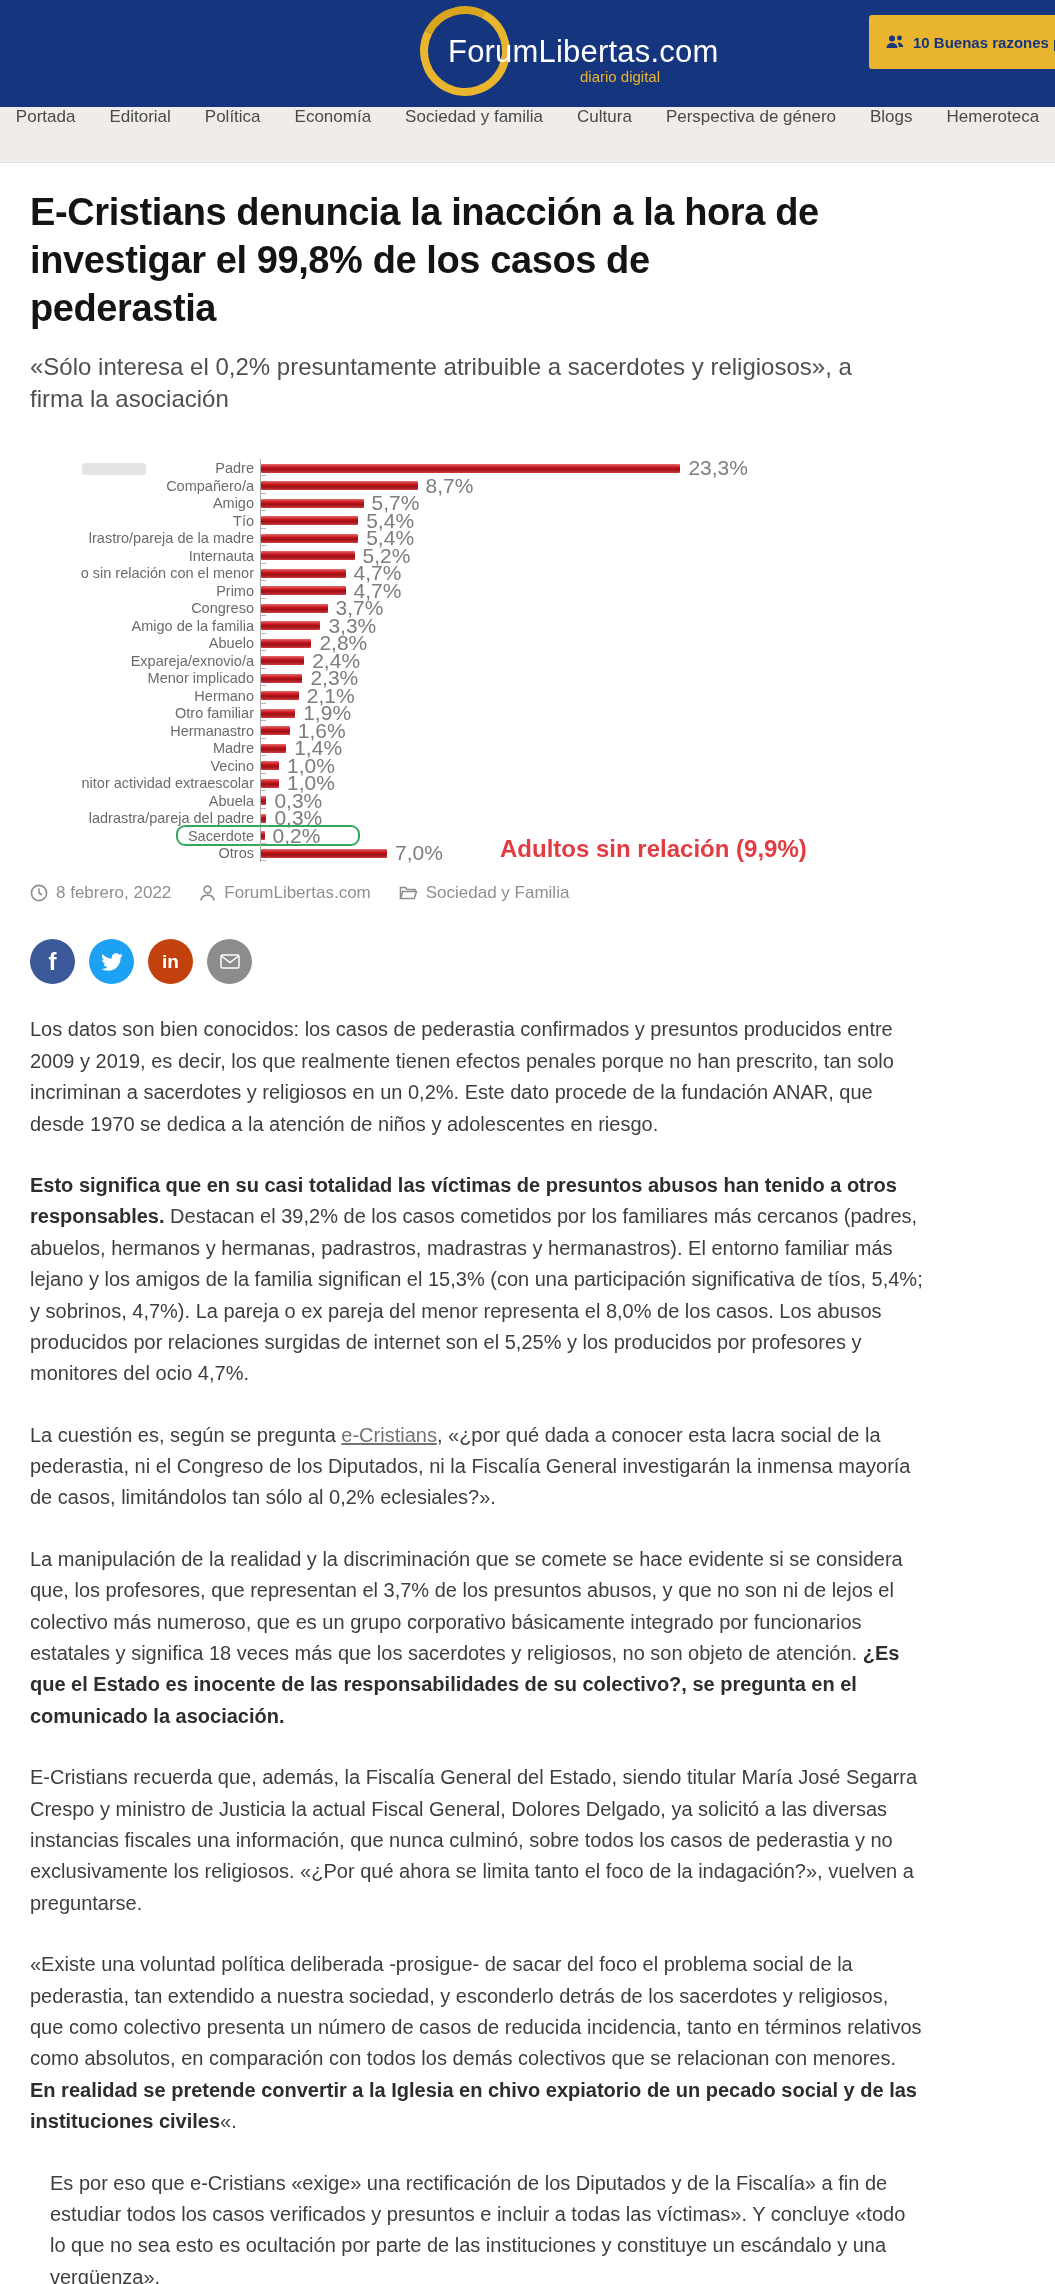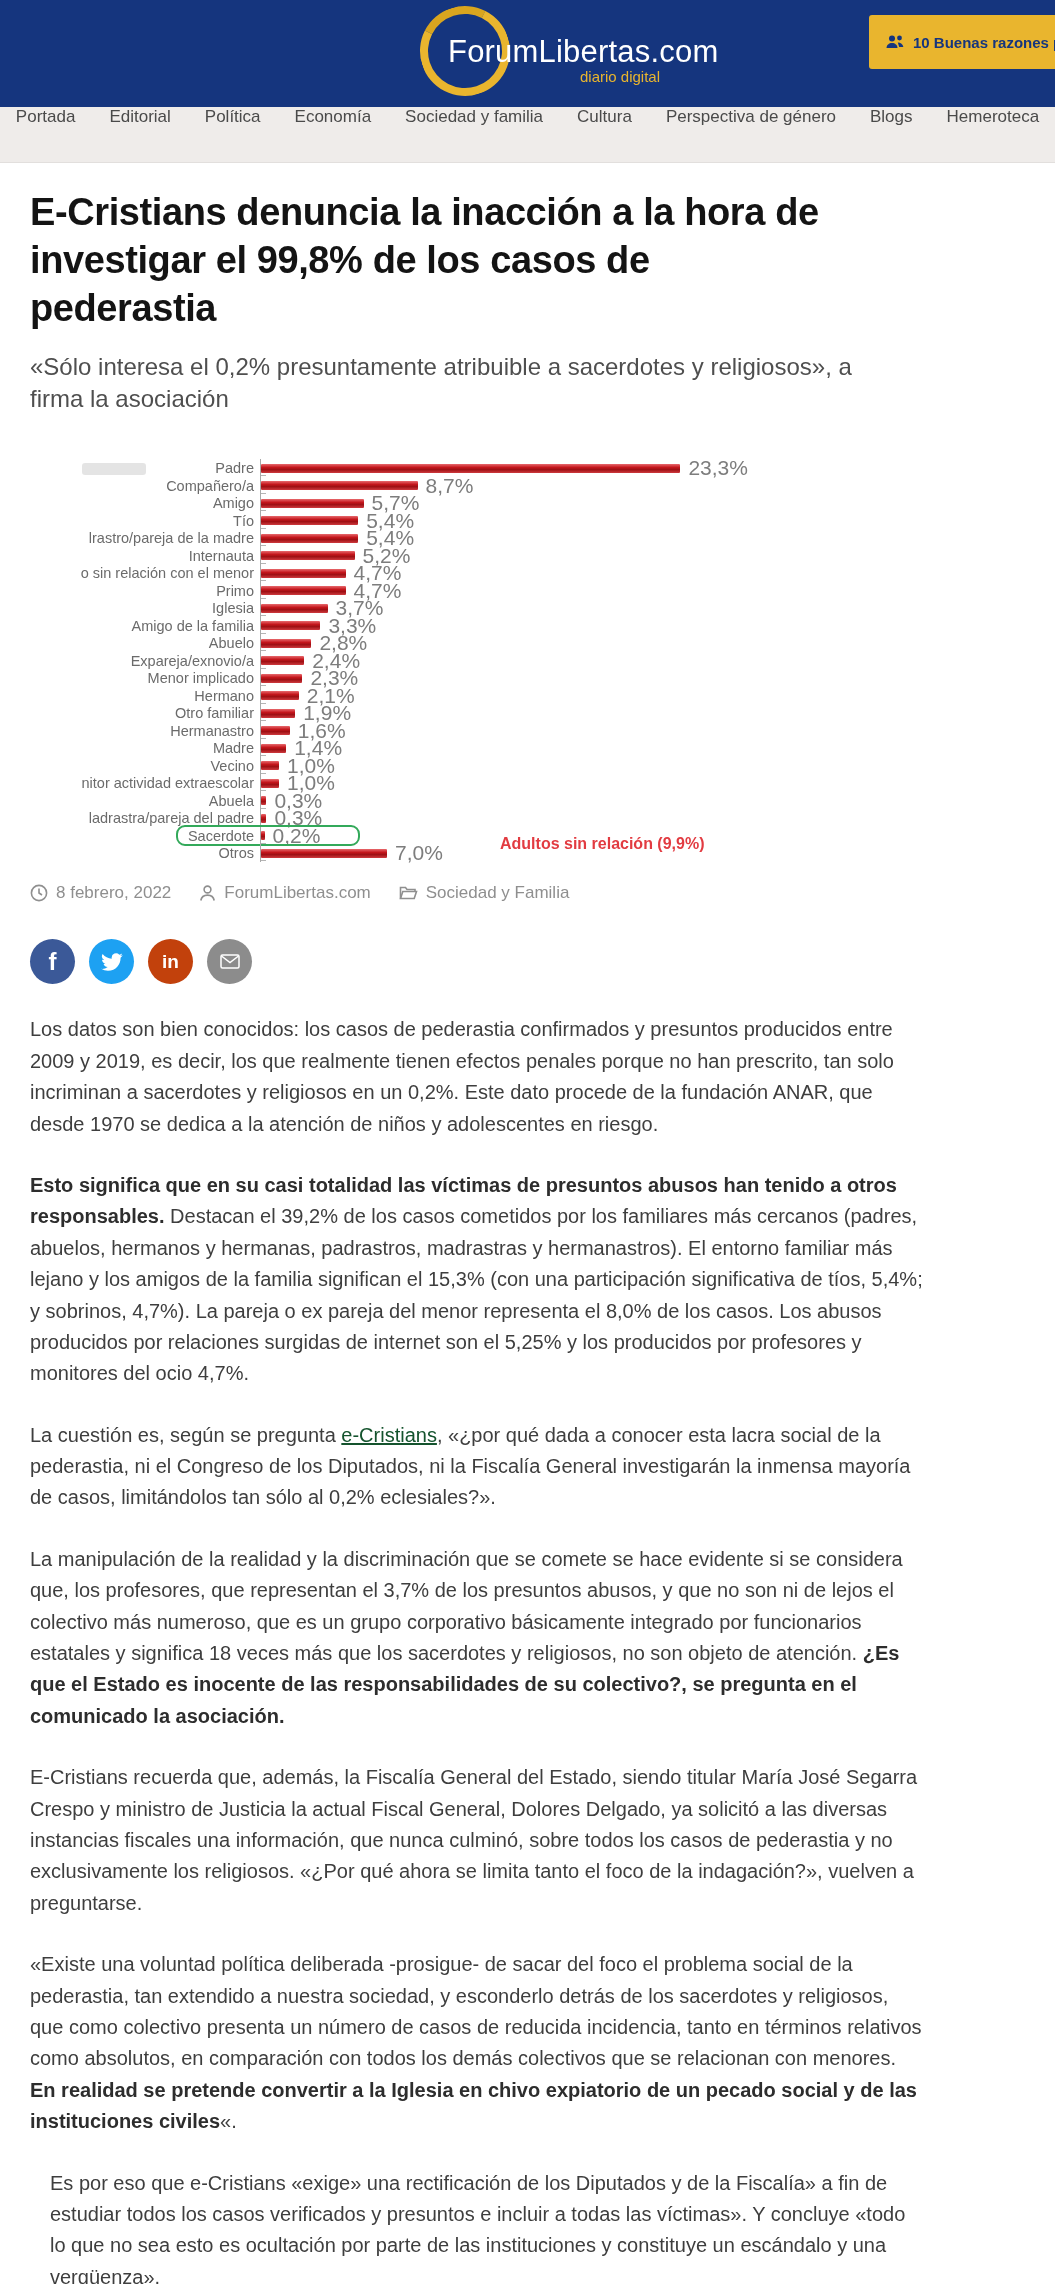--- a/index.html
+++ b/index.html
@@ -41,41 +41,41 @@
   .clab { flex:0 0 230px; width:230px; text-align:right; padding-right:6px;
     font-size:14.5px; color:#6b6b6b; white-space:nowrap; }
   .cbarw { display:flex; align-items:center; border-left:1px solid #a9a9a9; height:100%; }
   .crow::after { content:""; position:absolute; left:231px; top:16px; width:5px; height:1px; background:#b5b5b5; }
   .cbar { height:9px; border-radius:1px;
     background:linear-gradient(180deg,#e8696d 0%,#c4161c 38%,#9e1014 62%,#cf3a3f 100%); }
   .cval { font-size:21px; color:#7d7d7d; margin-left:8px; white-space:nowrap; }
   .greenbox { position:absolute; left:146px; top:-2px; width:184px; height:21px;
     border:2px solid #33a95a; border-radius:9px; pointer-events:none; }
   .chart-annotation { position:absolute; left:470px; top:398px; color:#e23b41;
-    font-weight:bold; font-size:16px; }
+    font-weight:bold; font-size:24px; }
 
   
   .meta-row { display:flex; align-items:flex-end; gap:28px; color:#8f8f8f; font-size:17px; }
   .meta-item { display:flex; align-items:center; gap:8px; }
   .meta-item svg { flex:0 0 auto; }
 
   
   .social-row { display:flex; gap:14px; margin-top:36px; }
   .social-btn { width:45px; height:45px; border-radius:50%; display:flex; align-items:center;
     justify-content:center; color:#fff; cursor:pointer; }
   .social-btn.fb { background:#3b5998; font-size:24px; font-weight:bold; }
   .social-btn.tw { background:#1da1f2; }
   .social-btn.li { background:#c2410c; font-size:19px; font-weight:bold; }
   .social-btn.em { background:#8c8c8c; }
 
   
   .article-body { margin-top:30px; max-width:895px; font-size:20px; line-height:1.57; color:#3e3e3e; }
   .para { margin:0 0 30px; }
   .para .b { font-weight:bold; color:#2d2d2d; }
-  .para a { color:#14532d; text-decoration:underline; cursor:pointer; }
+  .para a { color:#737373; text-decoration:underline; cursor:pointer; }
   .para.indent { padding-left:20px; }
 </style>
 </head>
 <body>
 
 <header class="site-header">
   <div class="logo-wrap">
     <div class="logo-ring"></div>
     <div class="logo-text">ForumLibertas.com</div>
     <div class="logo-sub">diario digital</div>
@@ -161,21 +161,21 @@
           </span>
         </div>
         <div class="crow">
           <span class="clab">Primo</span>
           <span class="cbarw">
             <span class="cbar" style="width: 84.6px;"></span>
             <span class="cval">4,7%</span>
           </span>
         </div>
         <div class="crow">
-          <span class="clab">Iglesia</span>
+          <span class="clab">Congreso</span>
           <span class="cbarw">
             <span class="cbar" style="width: 66.6px;"></span>
             <span class="cval">3,7%</span>
           </span>
         </div>
         <div class="crow">
           <span class="clab">Amigo de la familia</span>
           <span class="cbarw">
             <span class="cbar" style="width: 59.4px;"></span>
             <span class="cval">3,3%</span>

